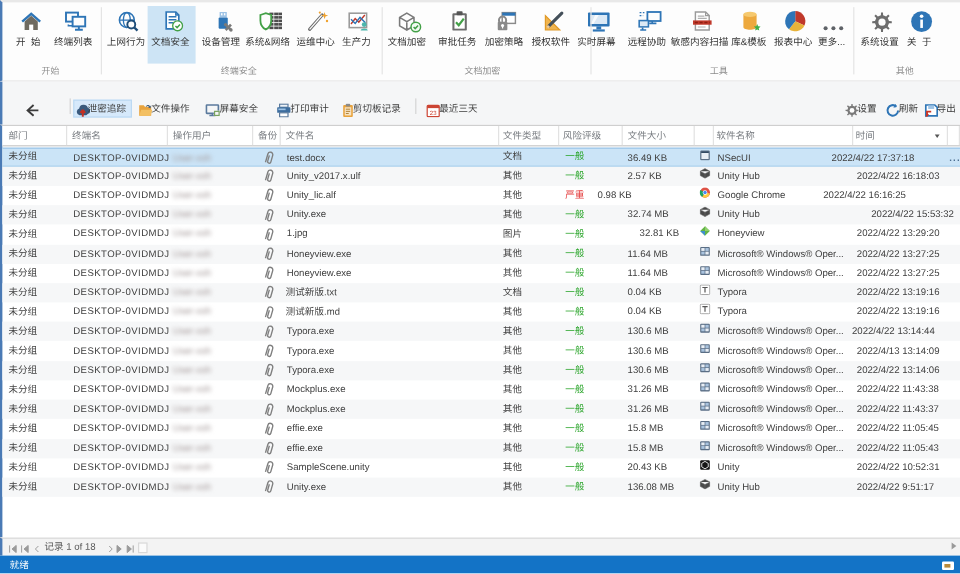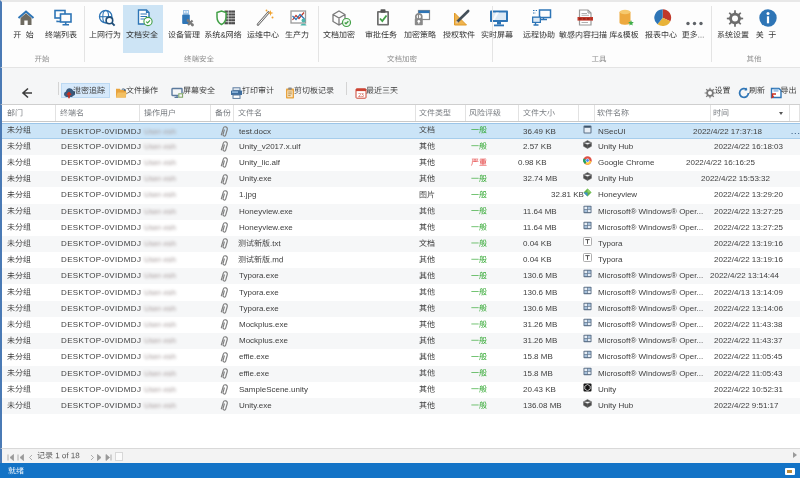--- a/index.html
+++ b/index.html
@@ -315,21 +315,21 @@
         <span style="left:596px">Unity Hub</span>
         <span style="left:712px">2022/4/22 16:18:03</span>
       </div>
 <div class="grow" style="top:49.9px">
         <span style="left:59px;letter-spacing:0.35px">DESKTOP-0VIDMDJ</span>
         <span class="blur" style="left:142px">User-xsh</span>
         <span style="left:217px;top:1.5px"><svg width="11" height="13" viewBox="0 0 11 13">
             <path d="M3.4 11 L3.4 3.8 A2.1 2.1 0 0 1 7.6 3.8 L7.6 9.6 A1.35 1.35 0 0 1 4.9 9.6 L4.9 4.6" fill="none" stroke="#7f7f7f" stroke-width="1.15" transform="rotate(16 5.5 6.5)"></path>
           </svg></span>
         <span style="left:237px">Unity_lic.alf</span>
-        <span style="left:516px">0.98 KB</span>
+        <span style="left:496px">0.98 KB</span>
         <span class="sicon" style="left:581px"><svg width="9" height="9" viewBox="0 0 9 9">
             <circle cx="4.5" cy="4.5" r="4.2" fill="#de5246"></circle>
             <path d="M4.5 4.5 L0.6 2.4 A4.2 4.2 0 0 0 2.3 8.1 Z" fill="#1da462"></path>
             <path d="M4.5 4.5 L2.3 8.1 A4.2 4.2 0 0 0 8.5 5.3 Z" fill="#ffcd41"></path>
             <circle cx="4.5" cy="4.5" r="1.9" fill="#fff"></circle>
             <circle cx="4.5" cy="4.5" r="1.45" fill="#4a8af4"></circle>
           </svg></span>
         <span style="left:596px">Google Chrome</span>
         <span style="left:684px">2022/4/22 16:16:25</span>
       </div>
@@ -338,30 +338,30 @@
         <span class="blur" style="left:142px">User-xsh</span>
         <span style="left:217px;top:1.5px"><svg width="11" height="13" viewBox="0 0 11 13">
             <path d="M3.4 11 L3.4 3.8 A2.1 2.1 0 0 1 7.6 3.8 L7.6 9.6 A1.35 1.35 0 0 1 4.9 9.6 L4.9 4.6" fill="none" stroke="#7f7f7f" stroke-width="1.15" transform="rotate(16 5.5 6.5)"></path>
           </svg></span>
         <span style="left:237px">Unity.exe</span>
         <span style="left:521px">32.74 MB</span>
         <span class="sicon" style="left:581px"><svg width="9" height="9" viewBox="0 0 9 9">
             <path d="M4.5 0.5 L8.5 2.7 L8.5 6.3 L4.5 8.5 L0.5 6.3 L0.5 2.7 Z M0.5 2.7 L4.5 4.8 L8.5 2.7 M4.5 4.8 L4.5 8.5" fill="#4a4a4a" stroke="#6a6a6a" stroke-width="0.5"></path>
           </svg></span>
         <span style="left:596px">Unity Hub</span>
-        <span style="left:699px">2022/4/22 15:53:32</span>
+        <span style="left:724px">2022/4/22 15:53:32</span>
       </div>
 <div class="grow" style="top:82.3px">
         <span style="left:59px;letter-spacing:0.35px">DESKTOP-0VIDMDJ</span>
         <span class="blur" style="left:142px">User-xsh</span>
         <span style="left:217px;top:1.5px"><svg width="11" height="13" viewBox="0 0 11 13">
             <path d="M3.4 11 L3.4 3.8 A2.1 2.1 0 0 1 7.6 3.8 L7.6 9.6 A1.35 1.35 0 0 1 4.9 9.6 L4.9 4.6" fill="none" stroke="#7f7f7f" stroke-width="1.15" transform="rotate(16 5.5 6.5)"></path>
           </svg></span>
         <span style="left:237px">1.jpg</span>
-        <span style="left:549px">32.81 KB</span>
+        <span style="left:531px">32.81 KB</span>
         <span class="sicon" style="left:581px"><svg width="9" height="9" viewBox="0 0 9 9">
             <path d="M4.5 0.5 L8.5 4.5 L4.5 8.5 L0.5 4.5 Z" fill="#62b346"></path>
             <path d="M4.5 0.5 L8.5 4.5 L4.5 4.5 Z" fill="#8fd06d"></path>
             <path d="M4.5 4.5 L4.5 8.5 L0.5 4.5 Z" fill="#3f8fd0"></path>
           </svg></span>
         <span style="left:596px">Honeyview</span>
         <span style="left:712px">2022/4/22 13:29:20</span>
       </div>
 <div class="grow stripe" style="top:98.5px">
         <span style="left:59px;letter-spacing:0.35px">DESKTOP-0VIDMDJ</span>

